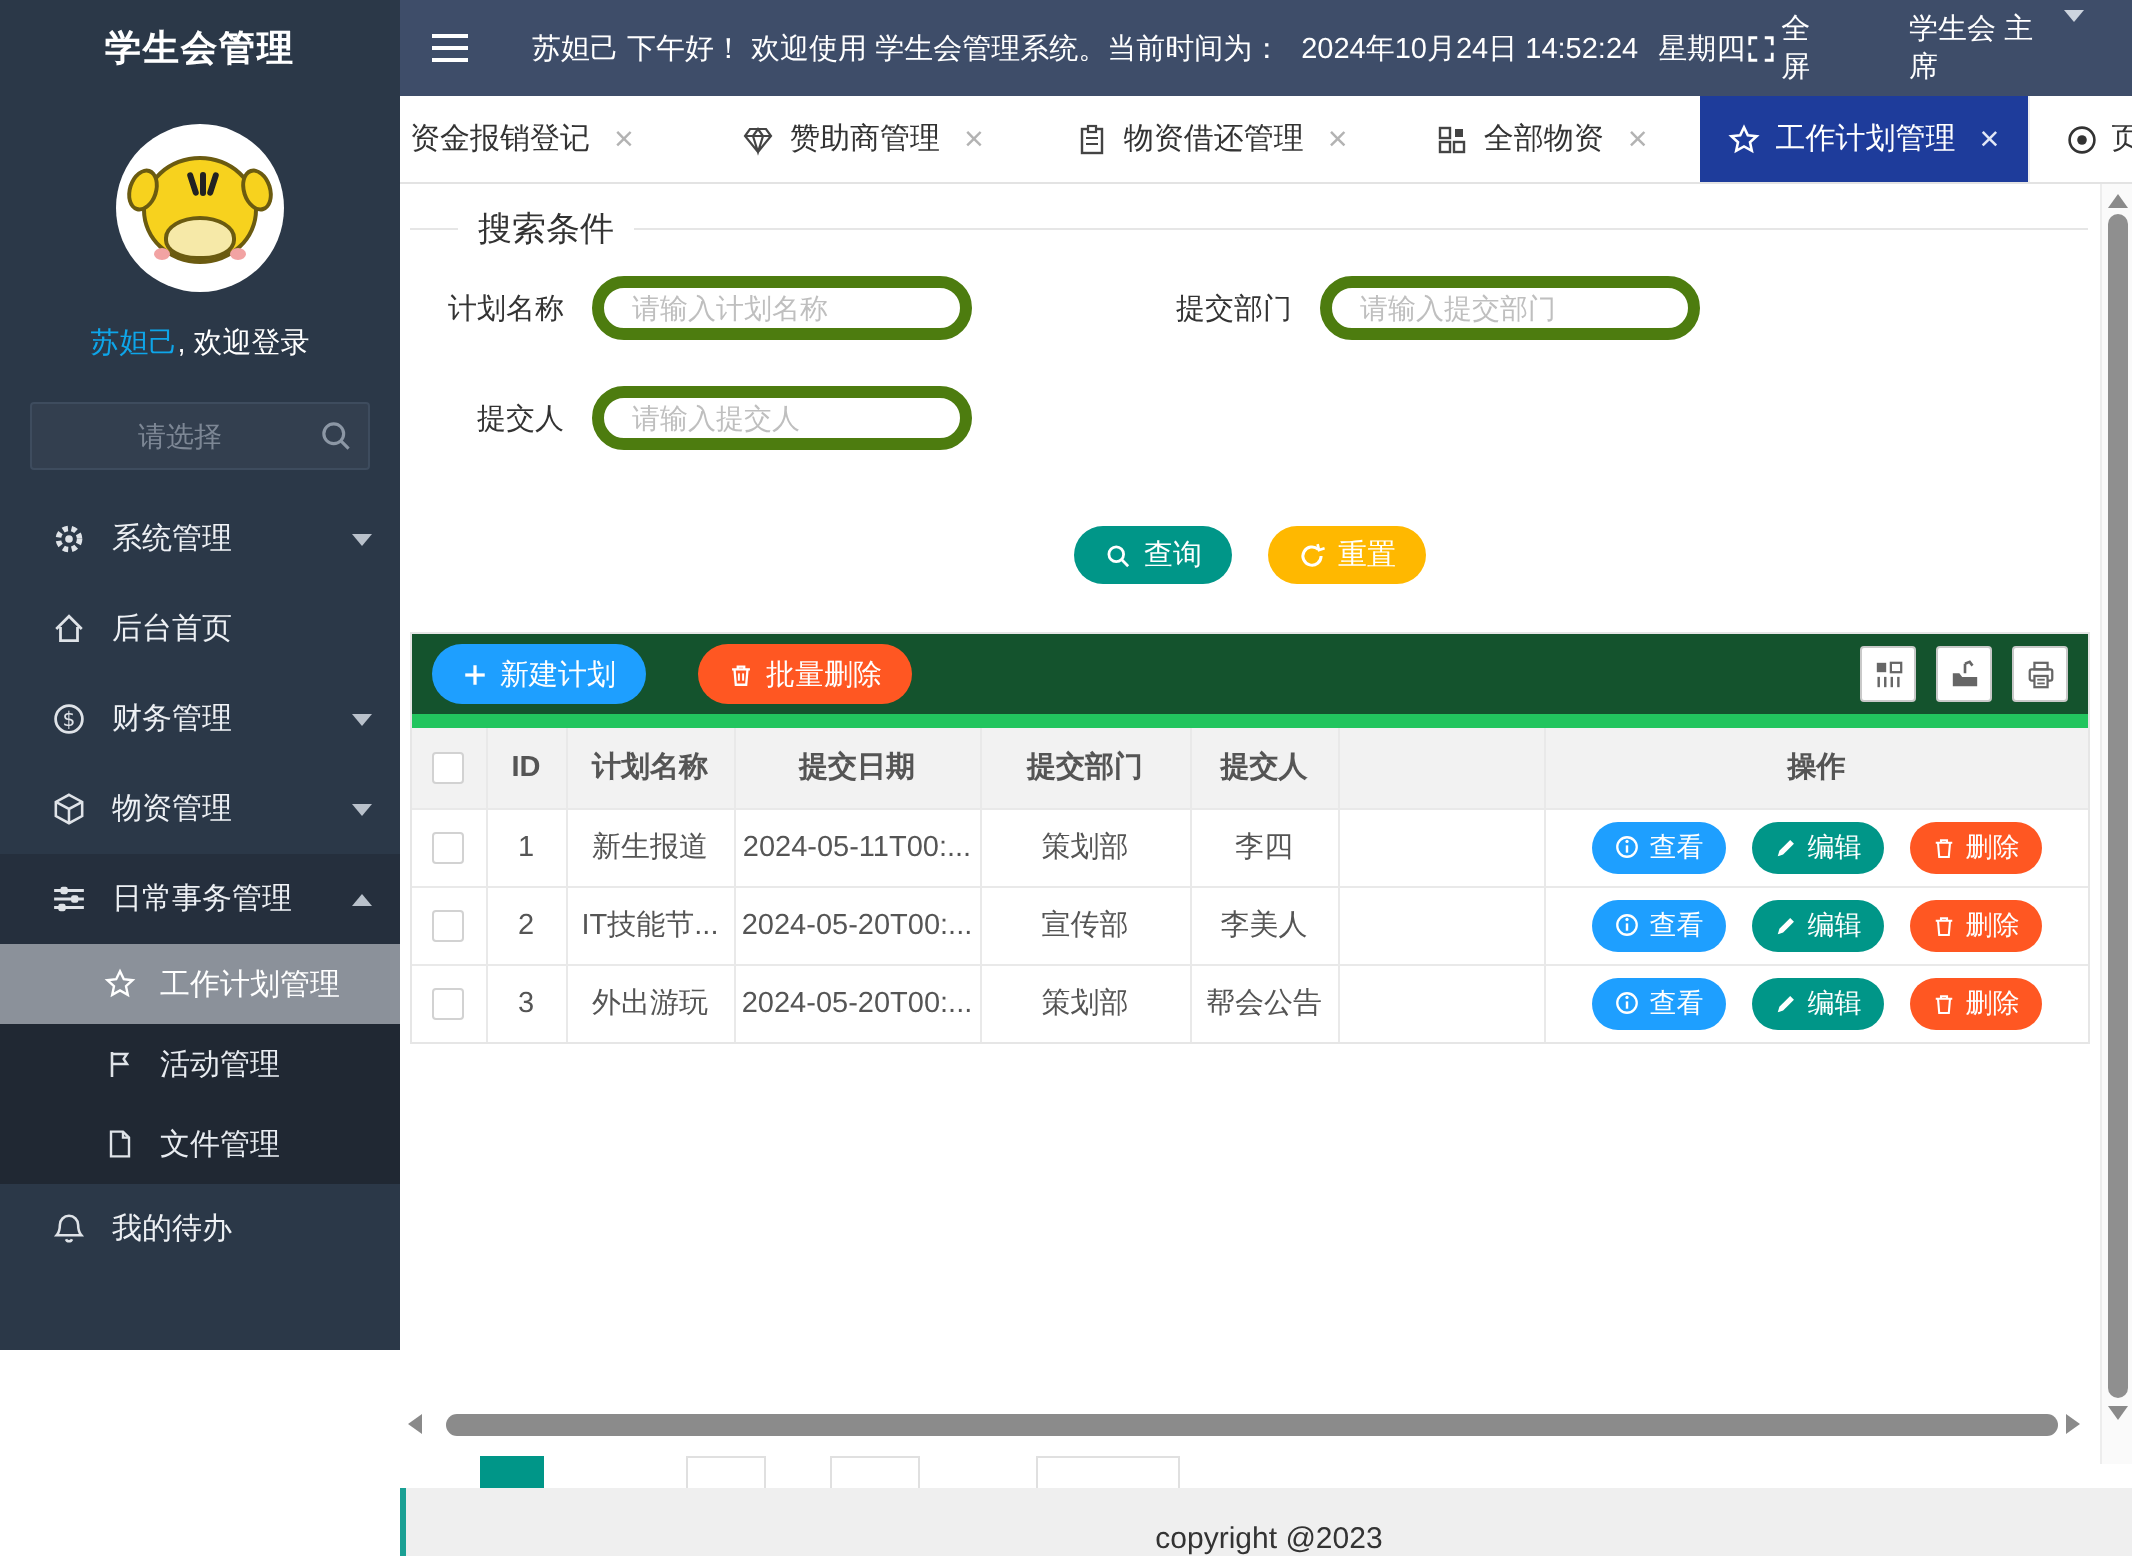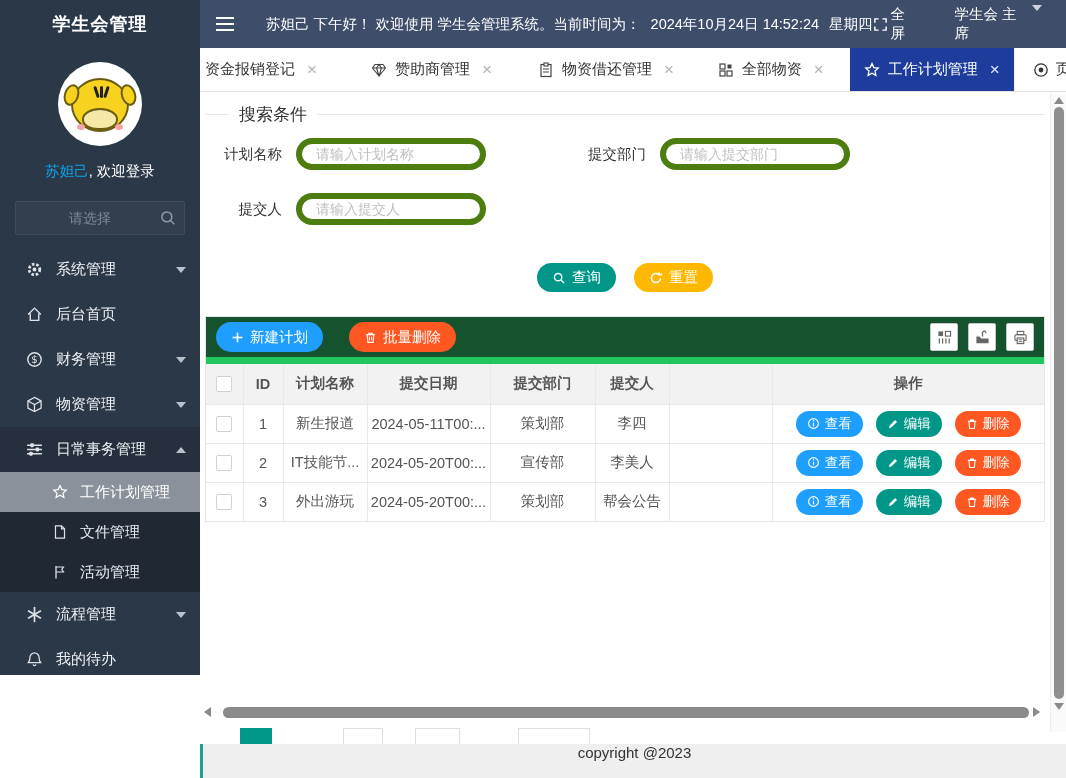--- a/index.html
+++ b/index.html
@@ -93,21 +93,21 @@
   .tri.left { border-top:5px solid transparent; border-bottom:5px solid transparent; border-right:7px solid #8a8a8a; }
   .tri.right { border-top:5px solid transparent; border-bottom:5px solid transparent; border-left:7px solid #8a8a8a; }
   #hthumb { height:11px; background:#8b8b8b; border-radius:6px; width:806px; margin:0 4px 0 12px; }
   #vscroll { position:absolute; right:0; top:92px; width:16px; height:640px; background:#fafafa; border-left:1px solid #ededed; }
   .tri.up { border-left:5px solid transparent; border-right:5px solid transparent; border-bottom:7px solid #8a8a8a; margin:5px auto 0; }
   .tri.downv { border-left:5px solid transparent; border-right:5px solid transparent; border-top:7px solid #8a8a8a; margin:4px auto 0; }
   #vthumb { width:10px; background:#8f8f8f; border-radius:6px; height:592px; margin:3px auto 0; }
   .page-peek { position:absolute; top:728px; height:16px; }
   .peek-current { background:#009688; width:32px; left:240px; }
   .peek-box { background:#fff; border:1px solid #e0e0e0; border-bottom:none; }
-  #footer { position:absolute; left:203px; bottom:0; width:863px; height:34px; background:#efefef; display:flex; align-items:flex-start; justify-content:center; font-size:15px; color:#333; }
+  #footer { position:absolute; left:203px; bottom:0; width:863px; height:34px; background:#efefef; display:flex; align-items:flex-end; justify-content:center; font-size:15px; color:#333; }
   #footer-sliver { position:absolute; left:200px; bottom:0; width:3px; height:34px; background:#1aa094; }
 
   svg { display:block; }
 </style>
 </head>
 <body>
 
 <div id="sidebar">
   <div id="side-title">学生会管理</div>
 
@@ -208,51 +208,38 @@
           <span class="ic">
               <svg width="16" height="16" viewBox="0 0 16 16">
                 <path d="M8 1.6 L9.9 5.6 L14.3 6.1 L11 9.1 L11.9 13.4 L8 11.2 L4.1 13.4 L5 9.1 L1.7 6.1 L6.1 5.6 Z" fill="none" stroke="#fff" stroke-width="1.2"></path>
               </svg>
             </span>
           <span>工作计划管理</span>
         </div>
         <div class="subitem">
           <span class="ic">
               <svg width="16" height="16" viewBox="0 0 16 16">
+                <path d="M4 2 V14.5" stroke="#dfe3e8" stroke-width="1.3"></path>
+                <path d="M4 3 H11.5 L9.8 5.5 L11.5 8 H4" fill="none" stroke="#dfe3e8" stroke-width="1.2"></path>
+              </svg>
+            </span>
+          <span>活动管理</span>
+        </div>
+        <div class="subitem">
+          <span class="ic">
+              <svg width="16" height="16" viewBox="0 0 16 16">
                 <path d="M3.5 1.8 H9.5 L12.5 4.8 V14.2 H3.5 Z" fill="none" stroke="#dfe3e8" stroke-width="1.2"></path>
                 <path d="M9.5 1.8 V4.8 H12.5" fill="none" stroke="#dfe3e8" stroke-width="1.2"></path>
               </svg>
             </span>
           <span>文件管理</span>
         </div>
-        <div class="subitem">
-          <span class="ic">
-              <svg width="16" height="16" viewBox="0 0 16 16">
-                <path d="M4 2 V14.5" stroke="#dfe3e8" stroke-width="1.3"></path>
-                <path d="M4 3 H11.5 L9.8 5.5 L11.5 8 H4" fill="none" stroke="#dfe3e8" stroke-width="1.2"></path>
-              </svg>
-            </span>
-          <span>活动管理</span>
-        </div>
       </div>
     </div>
 
-    <div class="mitem">
-      <span class="ic">
-          <svg width="17" height="17" viewBox="0 0 16 16">
-            <g stroke="#dfe3e8" stroke-width="1.6" stroke-linecap="round">
-              <line x1="8" y1="1.5" x2="8" y2="14.5"></line>
-              <line x1="2.4" y1="4.8" x2="13.6" y2="11.2"></line>
-              <line x1="13.6" y1="4.8" x2="2.4" y2="11.2"></line>
-            </g>
-          </svg>
-        </span>
-      <span>流程管理</span>
-      <span class="caret down"></span>
-    </div>
     <div class="mitem">
       <span class="ic">
           <svg width="17" height="17" viewBox="0 0 16 16">
             <path d="M8 1.8 a4.3 4.3 0 0 1 4.3 4.3 c0 3.2 1 4.2 1.5 4.8 H2.2 c.5-.6 1.5-1.6 1.5-4.8 A4.3 4.3 0 0 1 8 1.8 Z" fill="none" stroke="#dfe3e8" stroke-width="1.2"></path>
             <path d="M6.6 12.8 a1.5 1.5 0 0 0 2.8 0" fill="none" stroke="#dfe3e8" stroke-width="1.2"></path>
           </svg>
         </span>
       <span>我的待办</span>
     </div>
   </div>

